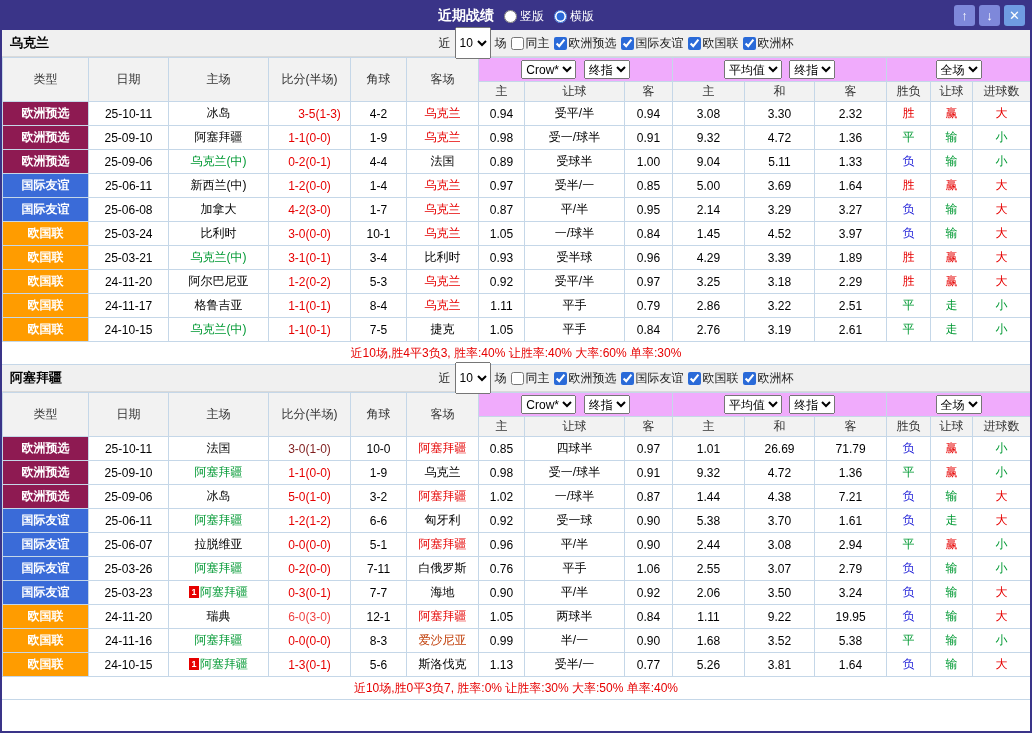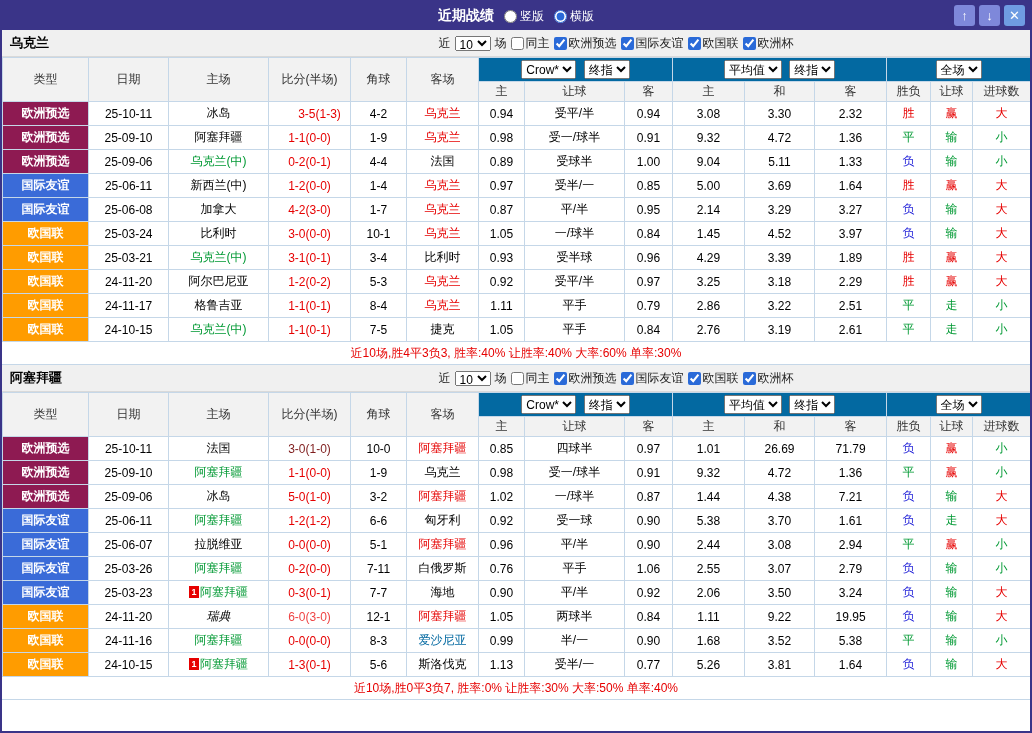--- a/index.html
+++ b/index.html
@@ -16,29 +16,29 @@
   input[type=radio], input[type=checkbox] { margin:0; width:13px; height:13px; accent-color:#2a6ad8; }
   .tb-buttons { position:absolute; right:5px; top:3px; display:flex; gap:4px; }
   .tb-btn { width:21px; height:21px; border-radius:3px; background:#7e88da; color:#fff;
             display:flex; align-items:center; justify-content:center; font-size:13px; cursor:pointer; }
   .tb-btn.close { background:#6f9ce2; }
 
   
   .strip { height:27px; background:#f0f0f0; border-bottom:1px solid #d9d9d9; display:flex; align-items:center; position:relative; }
   .team-name { position:absolute; left:8px; font-weight:bold; font-size:13px; }
   .filters { display:flex; align-items:center; gap:4px; margin:0 auto; transform:translateX(100px); color:#222; }
-  .filters select { height:15px; font-size:12px; }
+  .filters select { height:32px; font-size:12px; }
   .cb { display:flex; align-items:center; gap:2px; cursor:pointer; }
 
   
   table { border-collapse:collapse; table-layout:fixed; width:1028px; }
   th, td { border:1px solid #c5d7e8; text-align:center; white-space:nowrap; overflow:hidden; padding:0 1px; font-weight:normal; }
   thead th { background:#f2f2f2; color:#333; }
   tr.selrow th { height:24px; }
-  tr.selrow th.selcell { background:#0369a1; }
+  tr.selrow th.selcell { background:#f0abfc; }
   tr.labrow th { height:20px; }
   thead select { height:19px; font-size:12px; max-width:84px; margin:0 2px; }
   tbody td { height:24px; background:#fff; }
 
   .mark { display:inline-block; background:#e60000; color:#fff; font-size:9px; font-weight:bold;
           width:10px; height:12px; line-height:12px; margin-right:1px; vertical-align:1px; }
 
   .summary { height:23px; line-height:22px; text-align:center; color:#e60000; background:#fff;
              border-bottom:1px solid #c5d7e8; }
 </style>
@@ -515,41 +515,41 @@
           <td>2.06</td>
           <td>3.50</td>
           <td>3.24</td>
           <td style="color: rgb(38, 38, 217);">负</td>
           <td style="color: rgb(0, 153, 51);">输</td>
           <td style="color: rgb(230, 0, 0);">大</td>
         </tr>
         <tr>
           <td style="background: rgb(255, 156, 0); color: rgb(255, 255, 255); font-weight: bold;">欧国联</td>
           <td>24-11-20</td>
-          <td style="color: rgb(0, 0, 0); font-style: italic;">瑞典</td>
+          <td style="color: rgb(0, 0, 0);">瑞典</td>
           <td style="color: #ef4444;">6-0(3-0)</td>
           <td>12-1</td>
           <td style="color: rgb(230, 0, 0);">阿塞拜疆</td>
           <td>1.05</td>
           <td>两球半</td>
           <td>0.84</td>
           <td>1.11</td>
           <td>9.22</td>
           <td>19.95</td>
           <td style="color: rgb(38, 38, 217);">负</td>
           <td style="color: rgb(0, 153, 51);">输</td>
           <td style="color: rgb(230, 0, 0);">大</td>
         </tr>
         <tr>
           <td style="background: rgb(255, 156, 0); color: rgb(255, 255, 255); font-weight: bold;">欧国联</td>
           <td>24-11-16</td>
           <td style="color: rgb(0, 153, 51);">阿塞拜疆</td>
           <td style="color: rgb(230, 0, 0);">0-0(0-0)</td>
           <td>8-3</td>
-          <td style="color: #0369a1;">爱沙尼亚</td>
+          <td style="color: #c2410c;">爱沙尼亚</td>
           <td>0.99</td>
           <td>半/一</td>
           <td>0.90</td>
           <td>1.68</td>
           <td>3.52</td>
           <td>5.38</td>
           <td style="color: rgb(0, 153, 51);">平</td>
           <td style="color: rgb(0, 153, 51);">输</td>
           <td style="color: rgb(0, 153, 51);">小</td>
         </tr>

